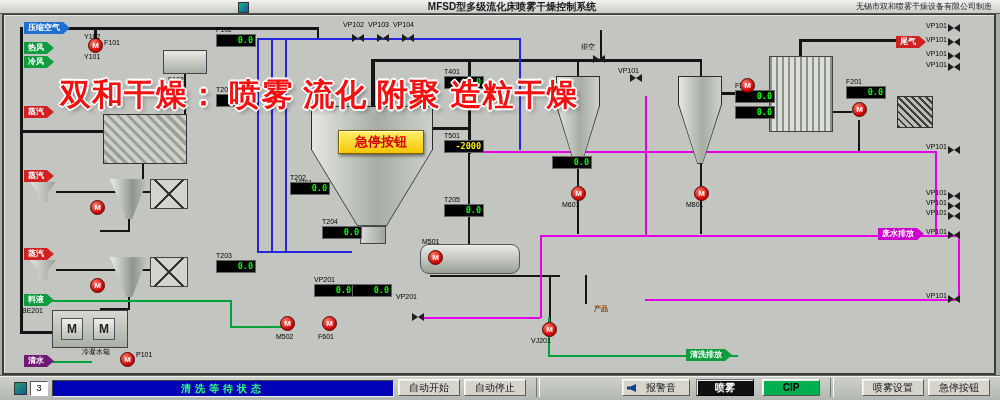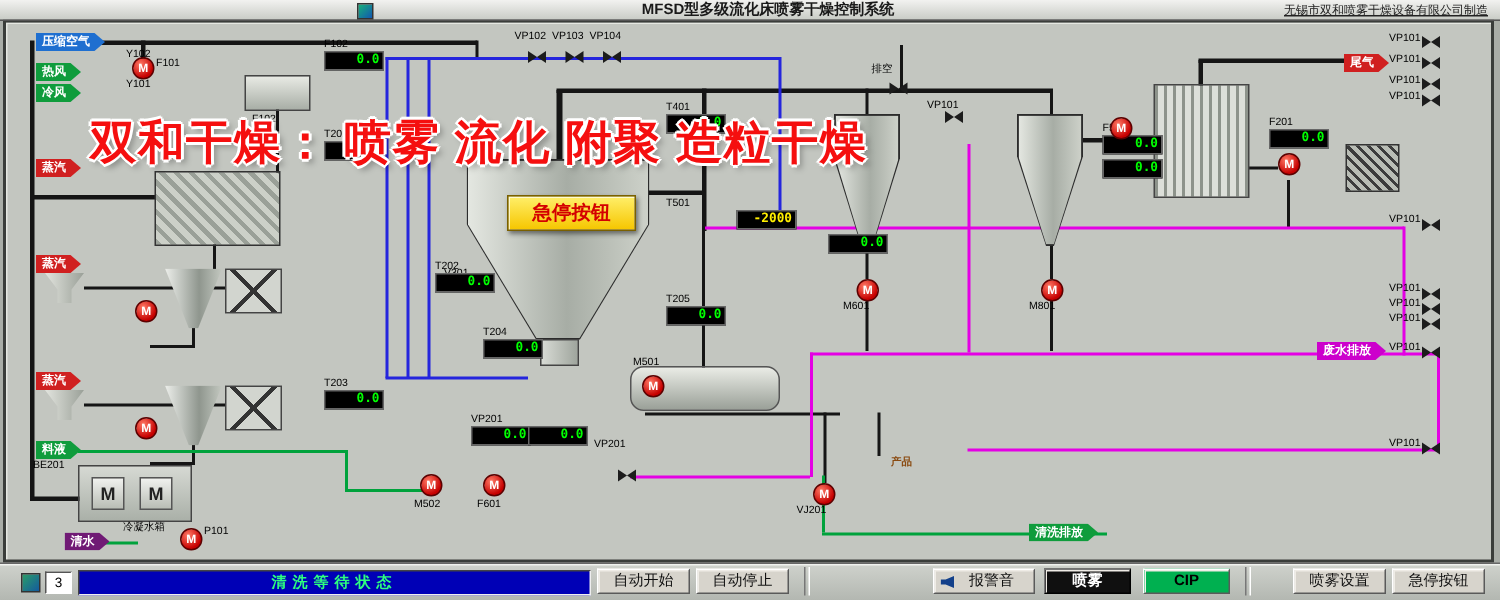--- a/index.html
+++ b/index.html
@@ -7,21 +7,21 @@
        font-family:"Liberation Sans","DejaVu Sans",sans-serif;}
   #stage{position:relative;width:1000px;height:400px;}
 
   
   #header{position:absolute;left:0;top:0;width:1000px;height:13px;
     background:linear-gradient(#f2f2f0,#c9ccc6);border-bottom:1px solid #555;z-index:20;}
   .logo{position:absolute;left:238px;top:2px;width:9px;height:9px;
     background:linear-gradient(135deg,#17b27a,#1257b0);border:1px solid #333;}
   .htitle{position:absolute;left:0;right:0;top:0;text-align:center;
     font-size:10px;font-weight:bold;color:#1a1a1a;line-height:13px;padding-left:24px;}
-  .hmfr{position:absolute;right:8px;top:0;font-size:8px;color:#222;line-height:13px;text-decoration:underline;}
+  .hmfr{position:absolute;right:8px;top:0;font-size:8px;color:#222;line-height:13px;}
 
   
   #panel{position:absolute;left:2px;top:13px;width:994px;height:362px;
     background:#c3c6c0;border:2px solid #3a3d3a;box-sizing:border-box;
     box-shadow:inset 1px 1px 0 #e6e8e2;}
   #diagram{position:absolute;left:0;top:0;width:1000px;height:376px;z-index:5;}
 
   .pipe{position:absolute;z-index:2;}
   .lbl{position:absolute;font-size:7px;line-height:8px;color:#000;white-space:nowrap;z-index:6;}
   .tag{position:absolute;height:12px;line-height:12px;color:#fff;font-size:8px;font-weight:bold;
@@ -34,21 +34,21 @@
   .valve{position:absolute;width:12px;height:9px;color:#1c1c1c;z-index:6;}
   .valve::before,.valve::after{content:"";position:absolute;top:0;width:0;height:0;
     border-top:4.5px solid transparent;border-bottom:4.5px solid transparent;}
   .valve::before{left:0;border-left:6px solid currentColor;}
   .valve::after{right:0;border-right:6px solid currentColor;}
   .disp{position:absolute;z-index:6;}
   .disp .dlab{position:absolute;left:0;top:-8px;font-size:7px;line-height:8px;color:#000;white-space:nowrap;}
   .disp .dbox{width:36px;height:11px;background:#000;border:1px solid #666;
     color:#00ff00;font-family:"DejaVu Sans Mono",monospace;font-size:8.5px;font-weight:bold;
     text-align:right;line-height:11px;padding-right:2px;box-sizing:content-box;}
-  .disp.yellow .dbox{color:#ffee00;margin-left:47px;}
+  .disp.yellow .dbox{color:#ffee00;}
 
   
   .shape{position:absolute;z-index:3;}
   #bagfilter{left:103px;top:114px;width:82px;height:48px;border:1px solid #333;
     background:repeating-linear-gradient(45deg,#9aa098 0 3px,#ccd0c8 3px 7px);}
   .heatex{width:36px;height:28px;border:1px solid #444;
     background:linear-gradient(45deg,transparent 47%,#333 47%,#333 53%,transparent 53%),
                linear-gradient(-45deg,transparent 47%,#333 47%,#333 53%,transparent 53%),#d2d5cf;}
   #heatex1{left:150px;top:179px;} #heatex2{left:150px;top:257px;}
   .cyclone{width:38px;height:40px;background:linear-gradient(90deg,#eceeea,#8f968e 60%,#c3c8c0);
@@ -220,21 +220,21 @@
       <div class="pipe" style="background: rgb(0, 162, 60); left: 230px; top: 300px; height: 27px; width: 2px;"></div>
       <div class="pipe" style="background: rgb(0, 162, 60); left: 230px; top: 326px; width: 52px; height: 2px;"></div>
       <div class="pipe" style="background: rgb(0, 162, 60); left: 52px; top: 361px; width: 40px; height: 2px;"></div>
       <div class="tag" style="left: 24px; top: 22px; background: rgb(31, 111, 208);">压缩空气</div>
       <div class="tag" style="left: 24px; top: 42px; background: rgb(15, 156, 60);">热风</div>
       <div class="tag" style="left: 24px; top: 56px; background: rgb(15, 156, 60);">冷风</div>
       <div class="tag" style="left: 24px; top: 106px; background: rgb(208, 32, 32);">蒸汽</div>
       <div class="tag" style="left: 24px; top: 170px; background: rgb(208, 32, 32);">蒸汽</div>
       <div class="tag" style="left: 24px; top: 248px; background: rgb(208, 32, 32);">蒸汽</div>
       <div class="tag" style="left: 24px; top: 294px; background: rgb(15, 156, 60);">料液</div>
-      <div class="tag" style="left: 24px; top: 355px; background: #701a75; margin-left: 19px;">清水</div>
+      <div class="tag" style="left: 24px; top: 355px; background: #701a75;">清水</div>
       <div class="tag" style="left: 896px; top: 36px; background: rgb(208, 32, 32);">尾气</div>
       <div class="tag" style="left: 878px; top: 228px; background: rgb(204, 0, 204);">废水排放</div>
       <div class="tag" style="left: 686px; top: 349px; background: rgb(15, 156, 60);">清洗排放</div>
       <div class="lbl" style="left: 84px; top: 33px;">Y102</div>
       <div class="lbl" style="left: 84px; top: 53px;">Y101</div>
       <div class="lbl" style="left: 104px; top: 39px;">F101</div>
       <div class="lbl" style="left: 168px; top: 76px;">F102</div>
       <div class="lbl" style="left: 343px; top: 21px;">VP102</div>
       <div class="lbl" style="left: 368px; top: 21px;">VP103</div>
       <div class="lbl" style="left: 393px; top: 21px;">VP104</div>

